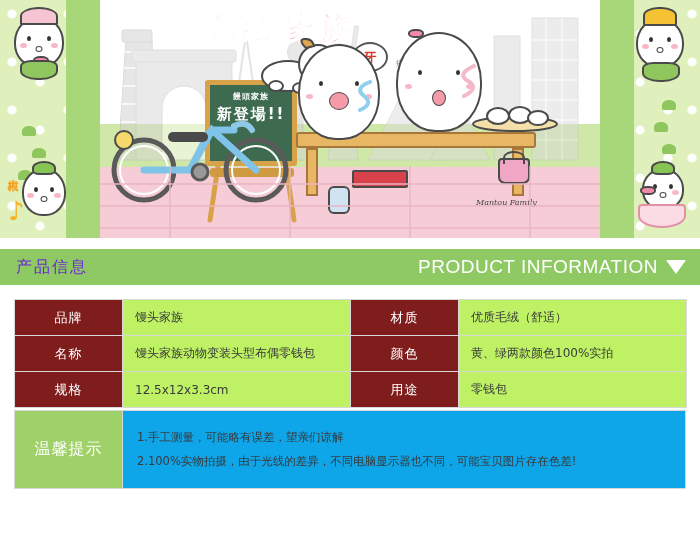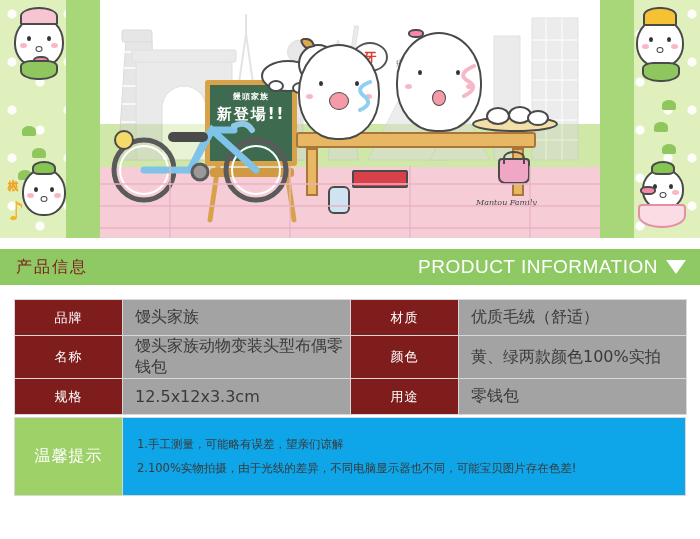--- a/index.html
+++ b/index.html
@@ -121,21 +121,21 @@
   
   .section-bar {
     position: relative;
     margin-top: 11px;
     width: 700px; height: 36px;
     background: #8ec963;
     display: flex; align-items: center; justify-content: space-between;
     padding: 0 14px 0 16px;
   }
   .section-bar .cn {
-    color: #7f1d1d; font-size: 16px; letter-spacing: 2px;
+    color: #6d28d9; font-size: 16px; letter-spacing: 2px;
     font-family: "DejaVu Sans", sans-serif;
   }
   .section-bar .en-wrap { display: flex; align-items: center; gap: 8px; margin-left: 26px; }
   .section-bar .en {
     color: #ffffff; font-size: 19px; letter-spacing: .5px;
     font-family: "Liberation Sans", sans-serif;
   }
   .caret {
     width: 0; height: 0;
     border-left: 10px solid transparent;
@@ -147,21 +147,21 @@
   .spec-wrap { padding: 14px 14px 0 14px; }
   table.spec { width: 672px; border-collapse: collapse; table-layout: fixed; }
   table.spec td { border: 1px solid #d8d8d8; height: 36px; vertical-align: middle; }
   td.lbl {
     background: #7f1d1d; color: #ffffff; text-align: center;
     font-size: 13px; letter-spacing: 1px;
     font-family: "DejaVu Sans", sans-serif;
     width: 108px;
   }
   td.val {
-    background: #a3a3a3; color: #3a3a3a; font-size: 16px;
+    background: #bef264; color: #3a3a3a; font-size: 12px;
     padding-left: 12px;
     font-family: "DejaVu Sans", sans-serif;
     width: 228px;
   }
 
   
   .notice-wrap { padding: 2px 14px 0 14px; }
   table.notice { width: 672px; border-collapse: collapse; table-layout: fixed; }
   table.notice td { border: 1px solid #d8d8d8; vertical-align: middle; }
   td.notice-lbl {
@@ -229,20 +229,21 @@
       <g stroke="#ffffff" stroke-width="1">
         <path d="M432 40 H478 M432 60 H478 M432 80 H478 M432 100 H478 M432 120 H478 M432 140 H478
                  M446 18 V160 M462 18 V160"></path>
       </g>
 
       <g fill="#d9d9d9" stroke="#c3c3c3" stroke-width="1">
         <rect x="394" y="36" width="26" height="124"></rect>
       </g>
     </svg>
 
+    <div class="banner-title">饅頭 家族</div>
 
     <svg class="board-legs" viewBox="0 0 96 58">
       <g stroke="#d8a24a" stroke-width="5" fill="none" stroke-linecap="round">
         <path d="M14 0 L6 54"></path>
           <path d="M82 0 L90 54"></path>
       </g>
       <rect x="6" y="2" width="84" height="9" rx="3" fill="#cf9a42"></rect>
     </svg>
     <div class="chalkboard">
       <span class="cb-small">饅頭家族</span>

